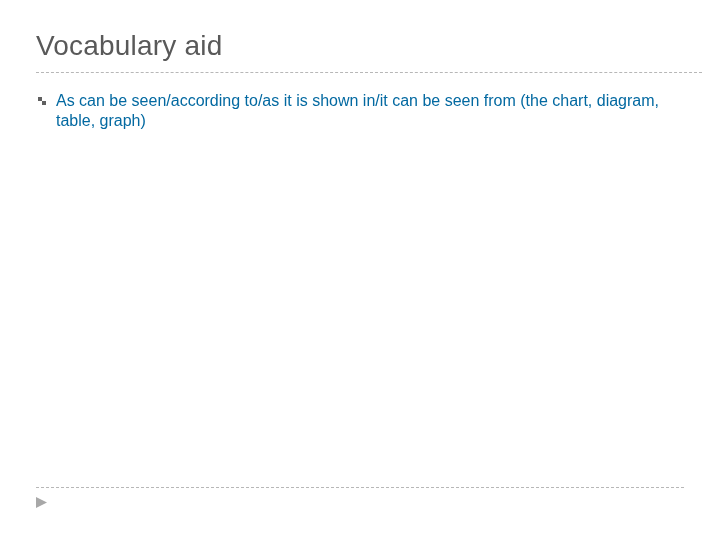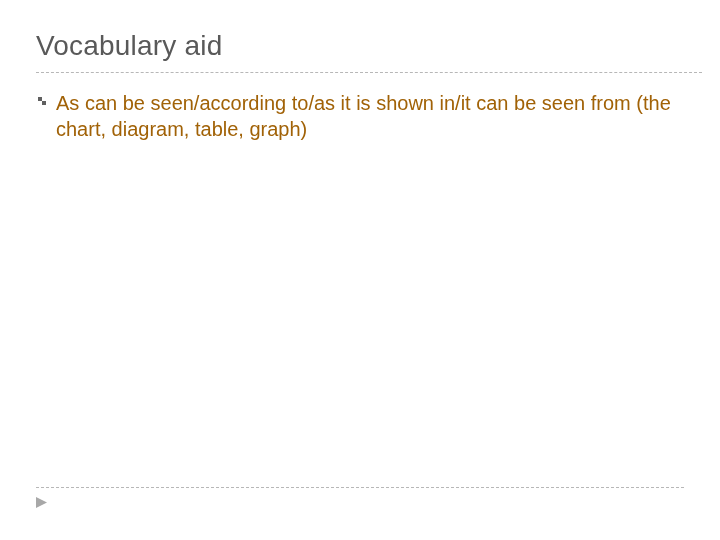--- a/index.html
+++ b/index.html
@@ -5,21 +5,21 @@
   * { margin: 0; padding: 0; box-sizing: border-box; }
   html, body { width: 720px; height: 540px; background: #fff; font-family: Arial, Helvetica, sans-serif; }
   .slide { width: 720px; height: 540px; position: relative; padding: 30px 18px 20px 36px; }
   .title-block { }
   .title { font-size: 28px; color: #595959; font-weight: 400; letter-spacing: 0.2px; }
   .divider { margin-top: 10px; border: none; border-top: 1.4px dashed #b7b7b7; }
   .content { margin-top: 18px; }
   .bullet-row { display: flex; align-items: flex-start; margin-bottom: 26px; }
   .bullet-icon { width: 20px; flex-shrink: 0; color: #606060; font-size: 14px; line-height: 28px; position: relative; top: 4px; }
   .bullet-icon svg { display: block; }
-  .bullet-text { font-size: 20px; color: #a16207; line-height: 1.28; }
+  .bullet-text { font-size: 16px; color: #0369a1; line-height: 1.28; }
   .footer { position: absolute; left: 36px; right: 36px; bottom: 28px; }
   .footer .divider { margin: 0 0 6px 0; }
   .pager { display: inline-block; color: #808080; }
   .pager svg { display: block; }
 </style>
 </head>
 <body>
 
 <div class="slide">
 

